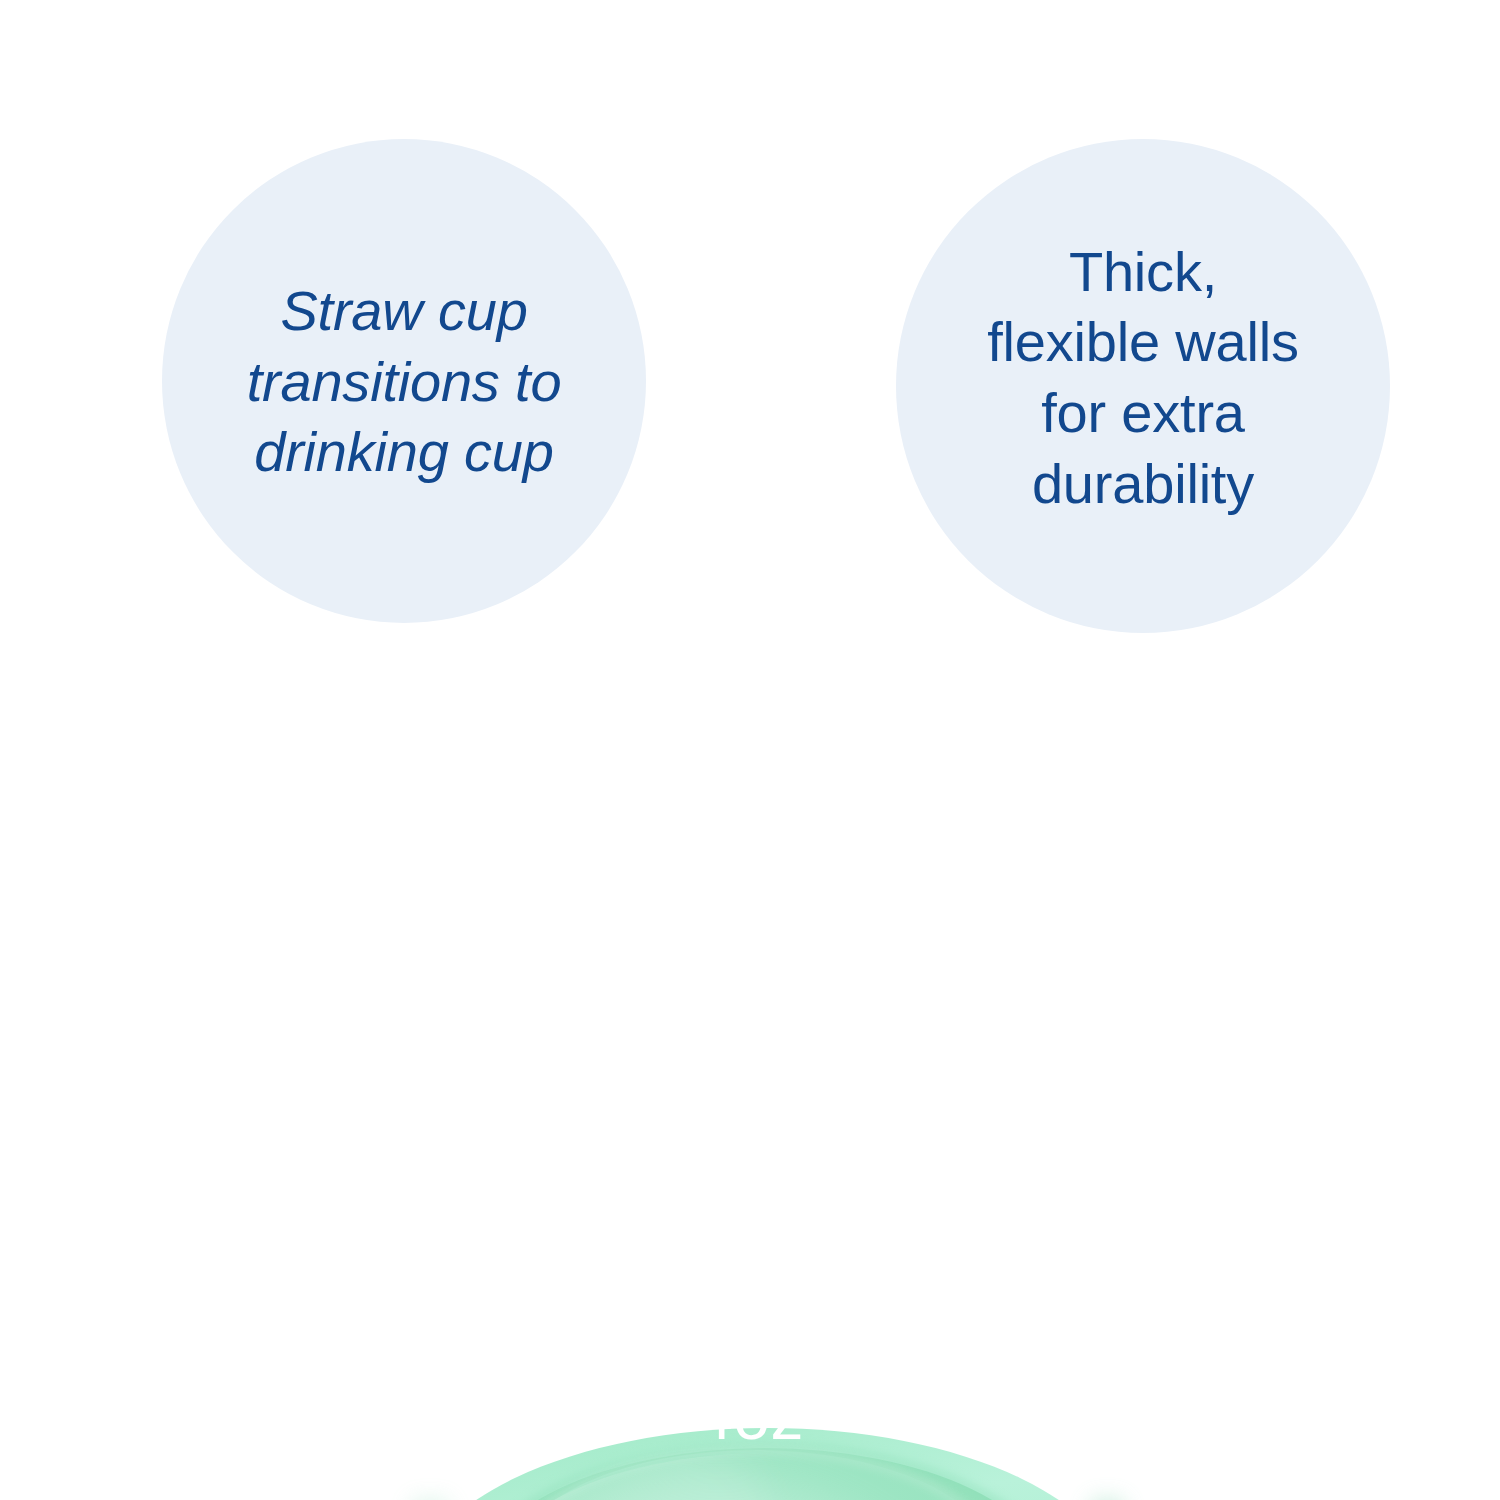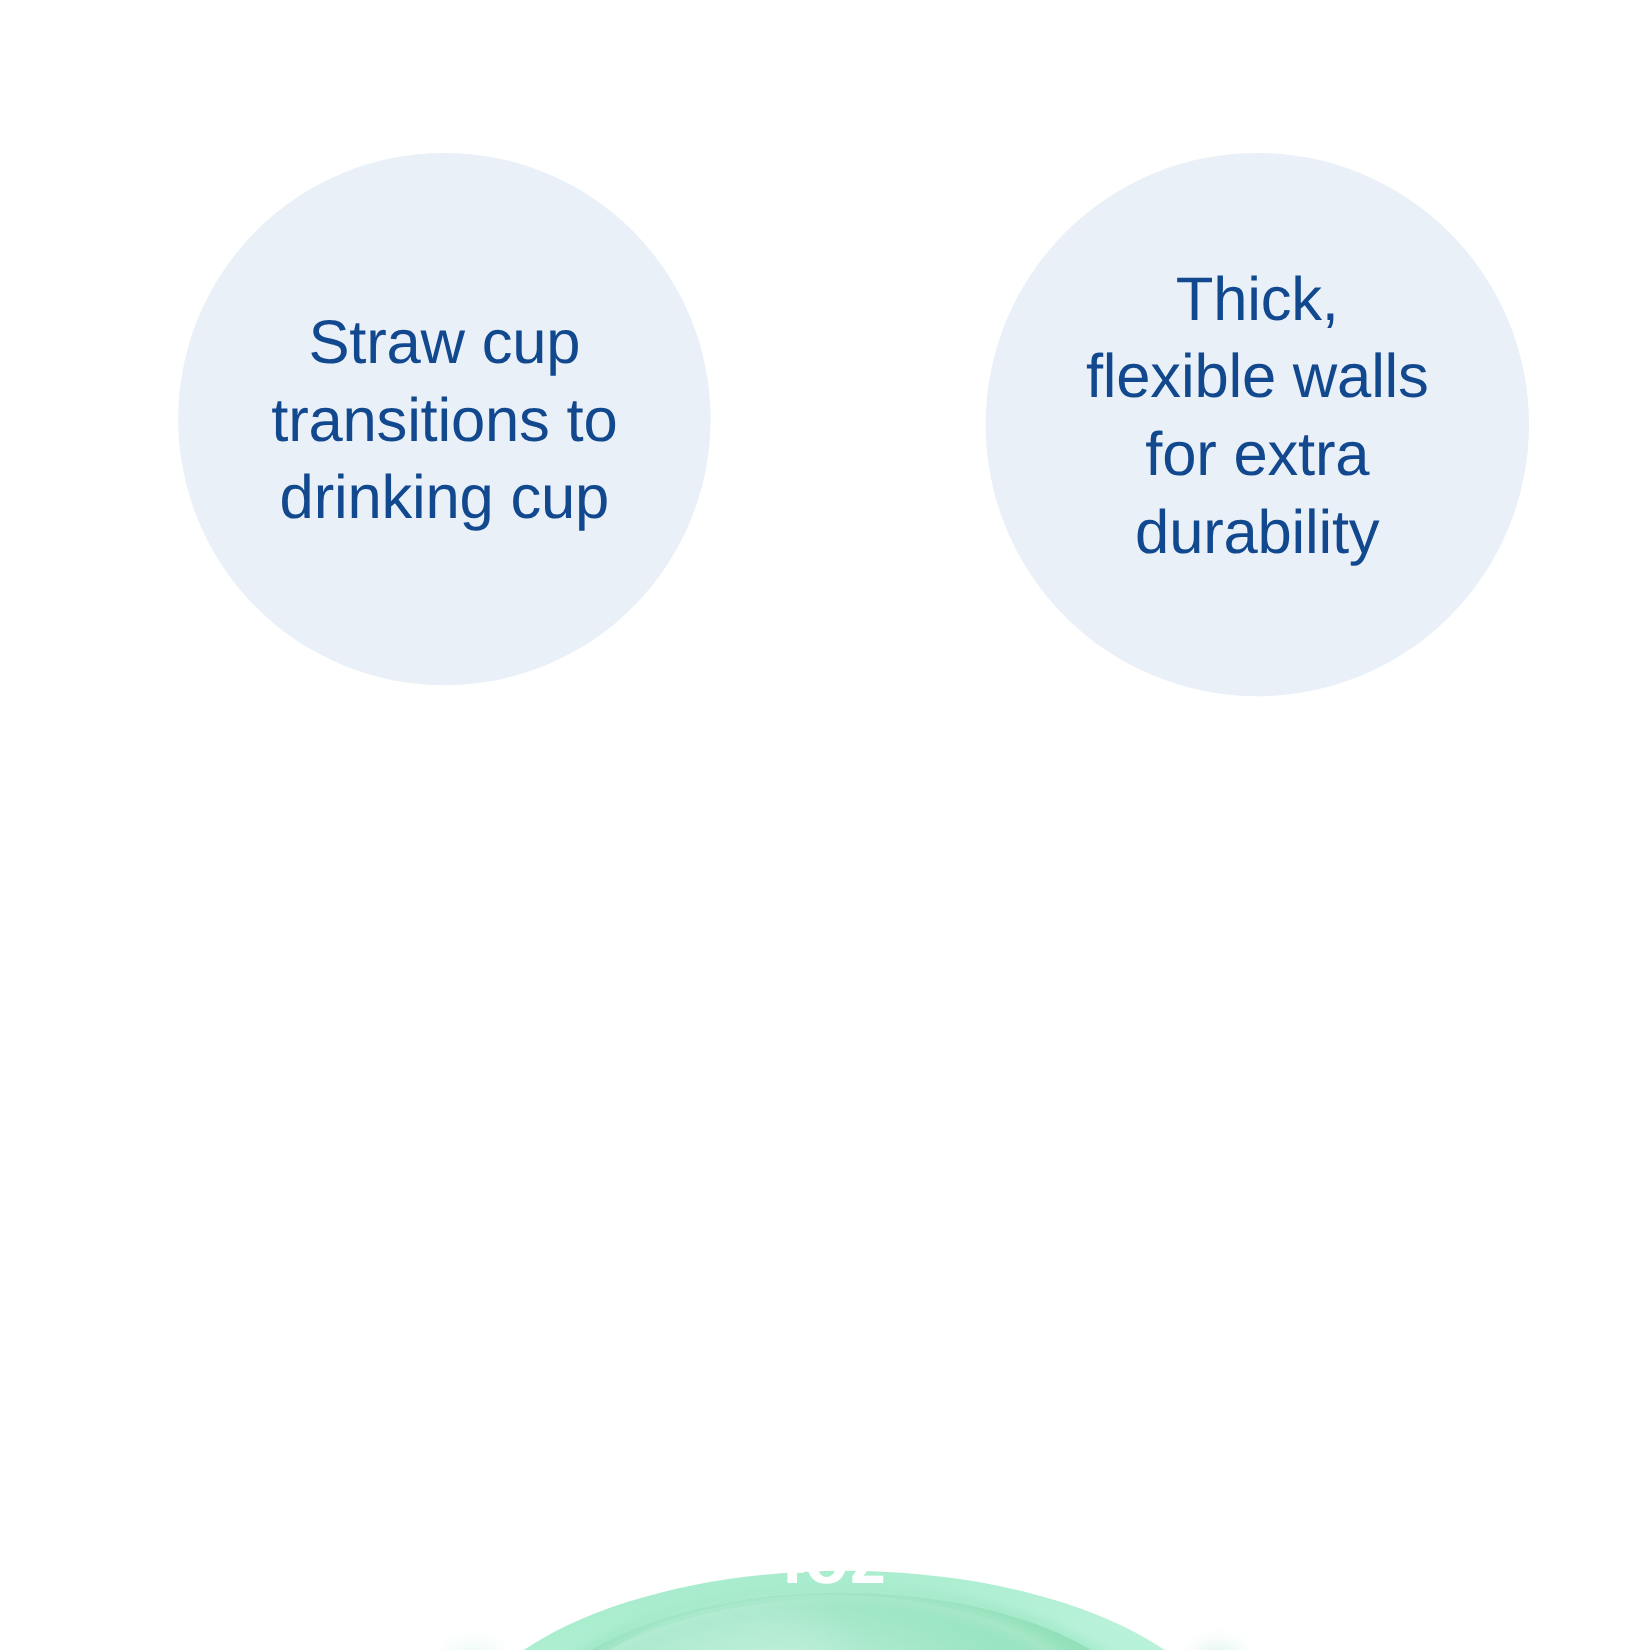--- a/index.html
+++ b/index.html
@@ -35,20 +35,21 @@
     letter-spacing: -0.2px;
     white-space: pre-line;
     padding: 0 26px;
   }
 
   #bubble-straw-cup {
     left: 162px;
     top: 139px;
     width: 484px;
     height: 484px;
+    font-style: italic;
   }
   #bubble-straw-cup .bubble-text {
     transform: translateY(1px);
   }
 
   #bubble-thick-walls {
     left: 896px;
     top: 139px;
     width: 494px;
     height: 494px;
@@ -74,21 +75,21 @@
   
   #cup-capacity-label {
     position: absolute;
     left: 0;
     top: 1378px;
     width: 1500px;
     text-align: center;
     color: #ffffff;
     font-family: "Liberation Sans", sans-serif;
     font-size: 66px;
-    font-weight: 700;
+    font-weight: 400;
     letter-spacing: 0.5px;
     pointer-events: none;
   }
 </style>
 </head>
 <body>
 
 <div class="bubble" id="bubble-straw-cup">
   <div class="bubble-text">Straw cup
 transitions to

